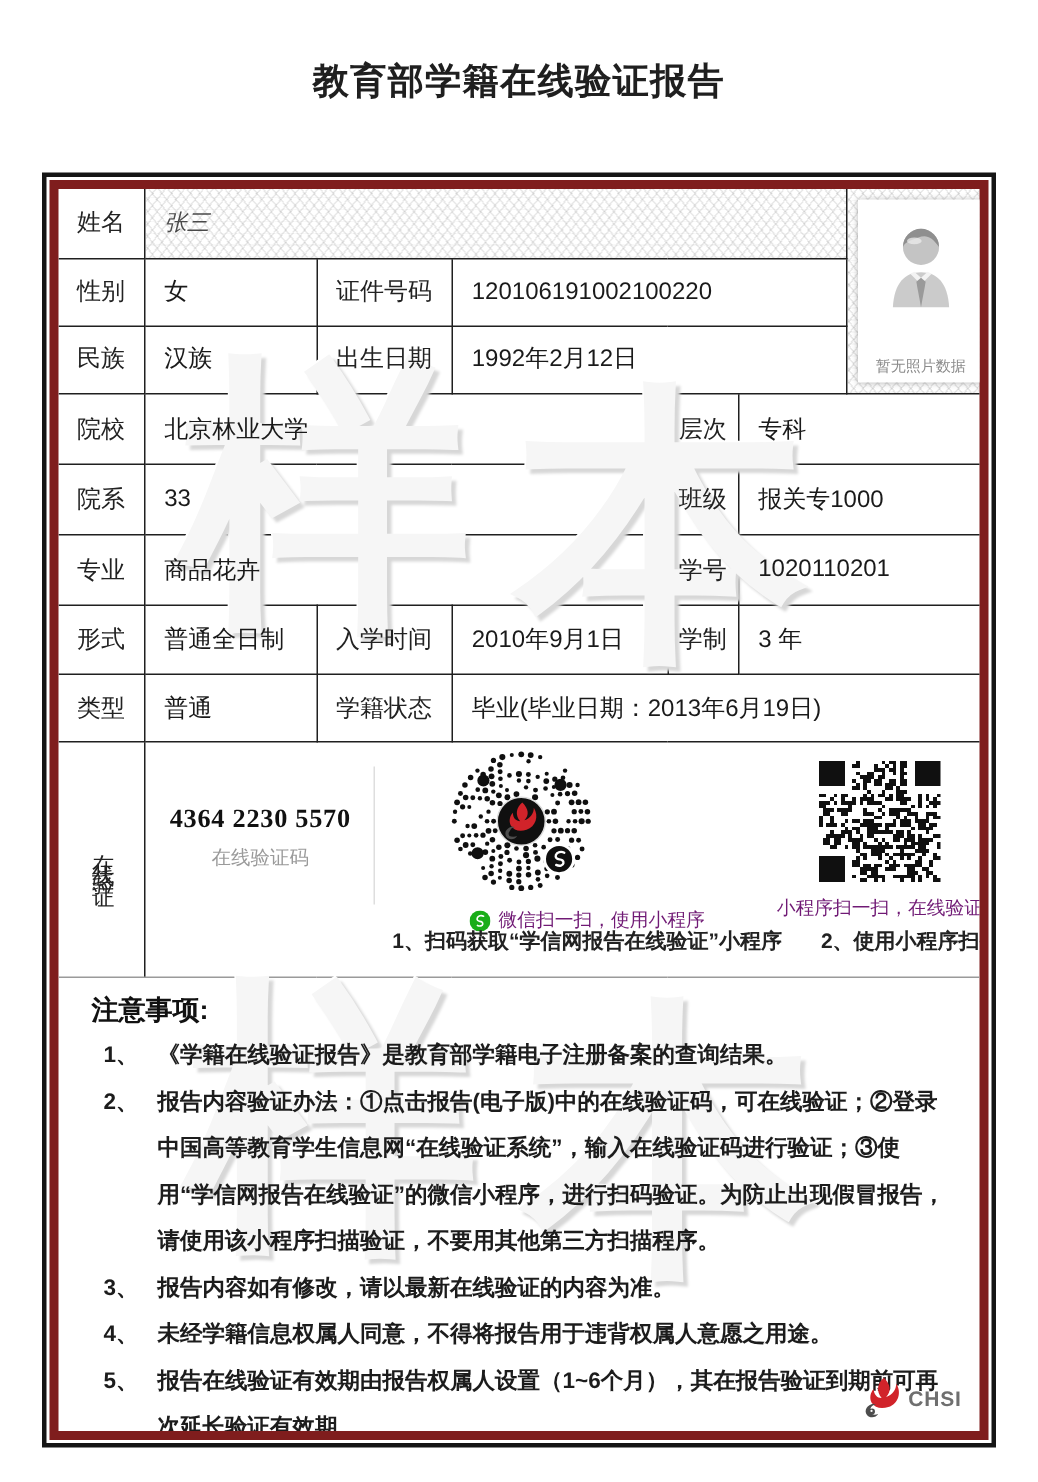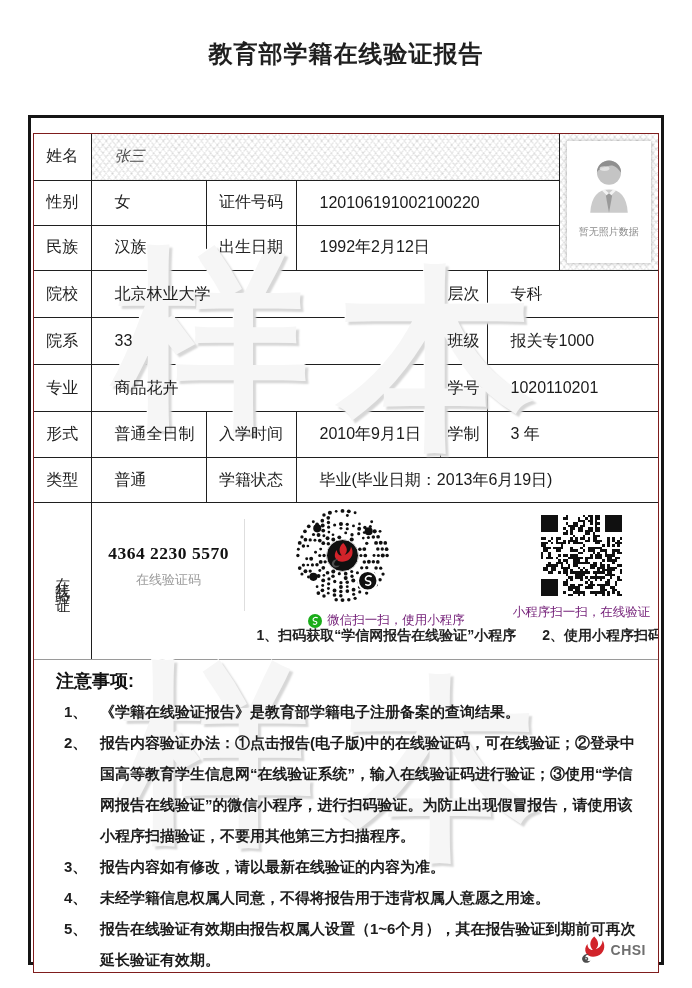--- a/index.html
+++ b/index.html
@@ -8,56 +8,56 @@
 
   
   .title { position:absolute; top:38px; left:0; width:100%; text-align:center;
            font-size:24px; font-weight:bold; color:#1f1f1f; letter-spacing:1px; }
   .update-date { position:absolute; top:78px; left:0; width:100%; text-align:center;
                  font-size:15px; font-weight:bold; color:#2a2a2a; }
 
   
   .frame { position:absolute; left:28px; top:115px; width:636px; height:850px;
            border:3px solid #151515; padding:2px; background:#fff; }
-  .frame-inner { position:relative; width:100%; height:100%; border:1px solid #7f1d1d;
-                 background:#fff; overflow:hidden;margin-top:13px; }
+  .frame-inner { position:relative; width:100%; height:100%; border:6px solid #7f1d1d;
+                 background:#fff; overflow:hidden; }
 
   
   .wm-char { position:absolute; font-size:195px; line-height:1; font-weight:bold;
              color:#f6f6f6; text-shadow:3px 3px 2px #d7d7d7, -1px -1px 0 #ffffff;
              z-index:2; pointer-events:none; user-select:none; }
   #wm1a { left:80px;  top:108px; }
   #wm1b { left:305px; top:128px; }
   #wm2a { left:85px;  top:523px; }
   #wm2b { left:310px; top:538px; }
 
   
   table.vt { border-collapse:collapse; table-layout:fixed; width:624px; position:relative; }
   .vt td { border:1px solid #1f1f1f; vertical-align:middle; font-size:16px; overflow:hidden; }
   .vt tr:first-child td { border-top:none; }
   .vt td:first-child { border-left:none; }
   .vt tr td:last-child { border-right:none; }
   .vt tr:last-child td { border-bottom:1px solid #9a9a9a; }
   .h46{height:46px}.h45{height:45px}.h47{height:47px}.h157{height:157px}
   .lab { text-align:center; font-size:15px; color:#222; }
-  .val { padding-left:23px; }
+  .val { padding-left:13px; }
   .ct { position:relative; z-index:3; display:inline-block; }
   .guilloche {
     background-image:
       repeating-linear-gradient(52deg,  rgba(110,110,110,.16) 0 1px, transparent 1px 5px),
       repeating-linear-gradient(-52deg, rgba(110,110,110,.16) 0 1px, transparent 1px 5px),
       repeating-linear-gradient(0deg,   rgba(110,110,110,.05) 0 1px, transparent 1px 8px);
   }
   .name-val { font-family:"Liberation Serif",serif; font-style:italic; font-size:15px; color:#4a4a4a; }
 
   
   .photo-cell { padding:0; }
   .photo-box { position:relative; z-index:3; width:84px; height:122px; background:#fff;
                margin:7px auto; box-shadow:0 0 4px rgba(0,0,0,.3); display:flex;
-               flex-direction:column; align-items:center; }
+               flex-direction:column; align-items:center;gap:20px; }
   .photo-box svg { margin-top:16px; }
   .photo-ph-text { font-size:10px; color:#8b8b8b; margin-top:10px; }
 
   
   .v-label span { writing-mode:vertical-rl; text-orientation:upright; letter-spacing:7px;
                   font-size:15px; color:#222; }
   .verify-cell { padding:0; }
   .verify-wrap { position:relative; z-index:3; width:100%; height:156px; }
   .vcode { position:absolute; left:2px; top:40px; width:150px; text-align:center; }
   .vcode-num { font-family:"Liberation Serif",serif; font-weight:bold; font-size:17.5px;

